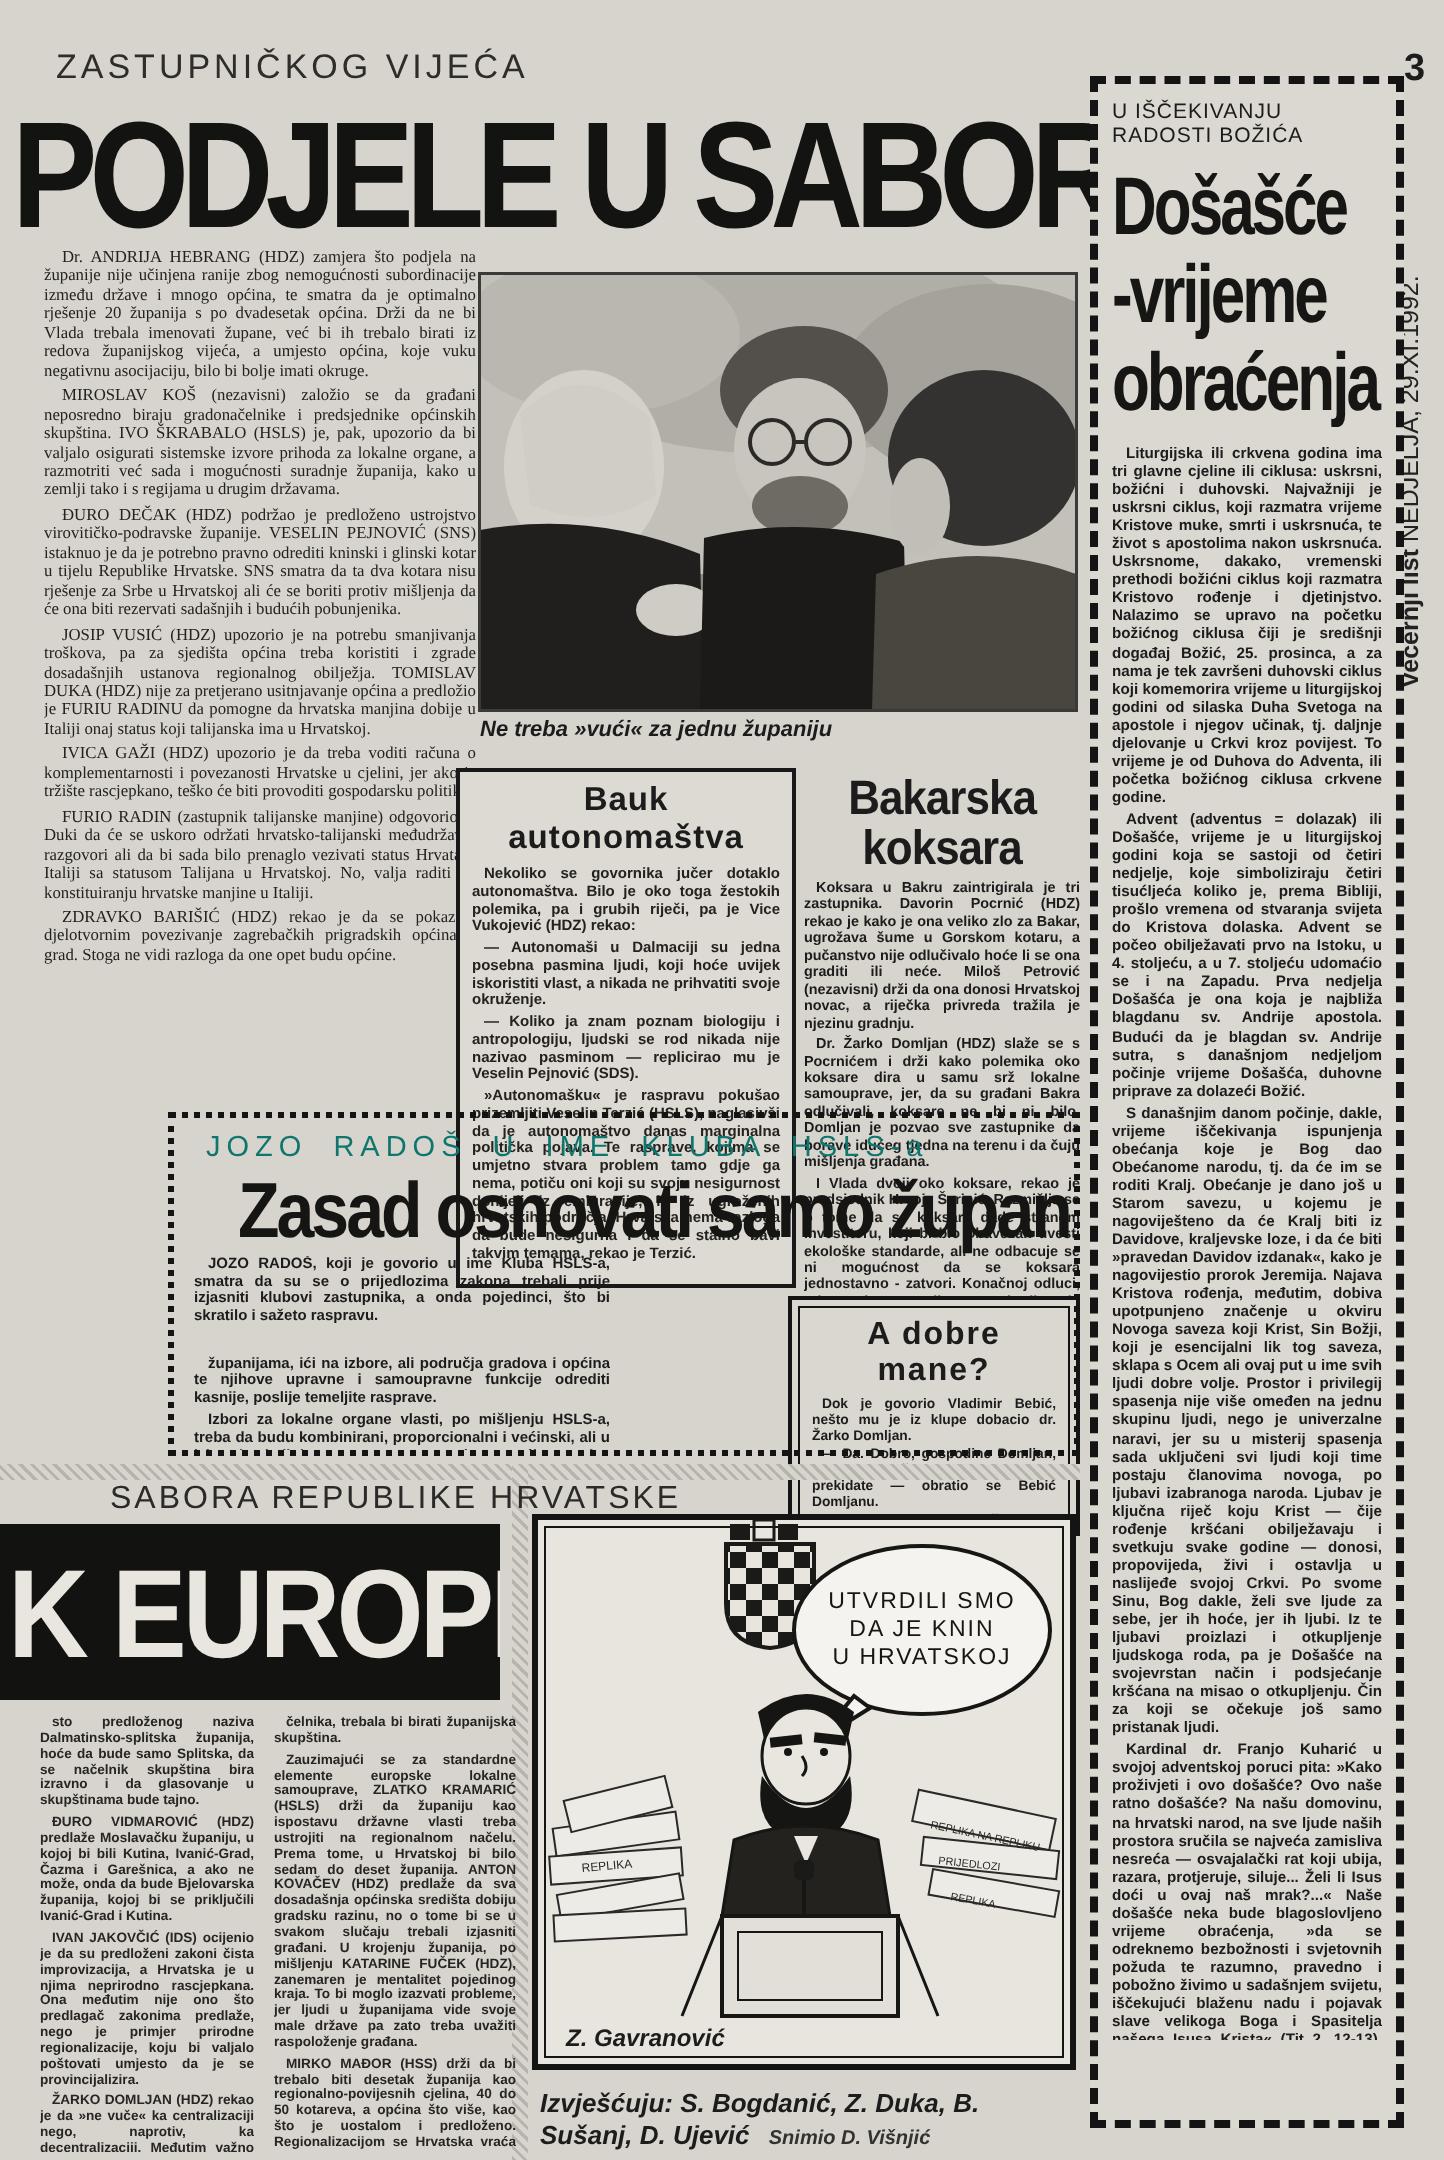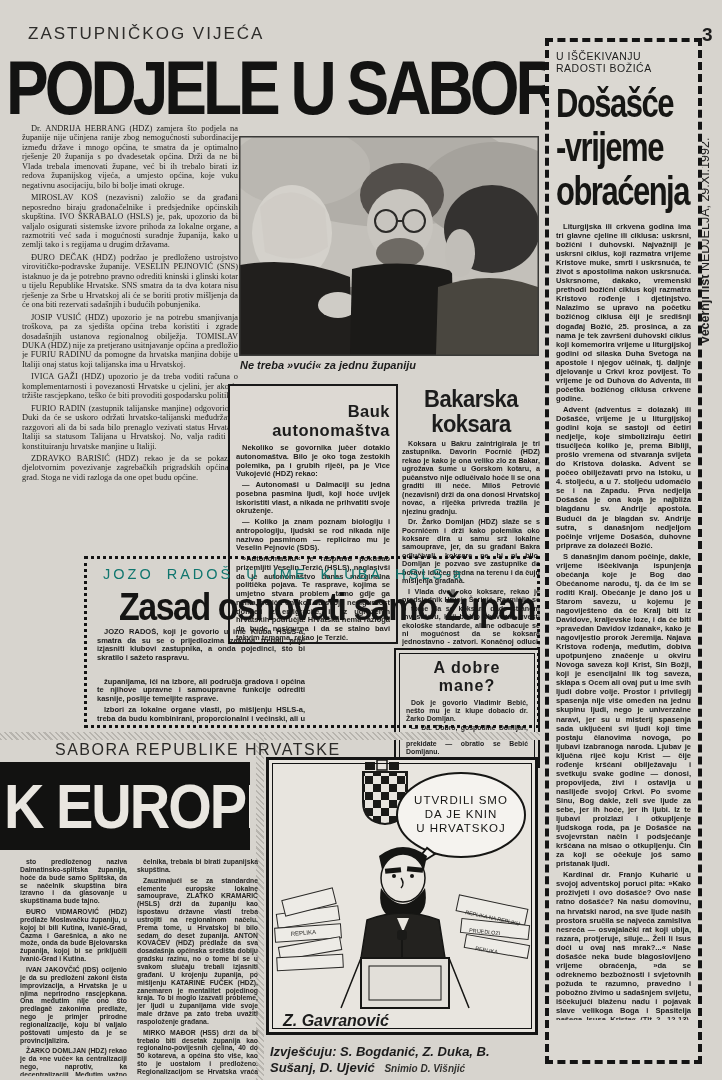--- a/index.html
+++ b/index.html
@@ -26,21 +26,21 @@
   .masthead b{font-weight:bold;}
   
   .article-col{left:22px;top:124px;width:216px;height:430px;font-family:"Liberation Serif",serif;
                font-size:8.4px;line-height:9.45px;text-align:justify;overflow:hidden;color:#23221f;}
   .article-col p{margin:0 0 3px;text-indent:9px;}
   .photo{left:239px;top:136px;width:298px;height:218px;border:1px solid #3a3a38;background:#c7c4be;overflow:hidden;}
   .caption{left:240px;top:359px;font-size:11px;font-weight:bold;font-style:italic;}
   
   .bauk-box{left:228px;top:384px;width:170px;height:260px;border:2px solid #191919;background:#ddd9d3;
             padding:4px 6px;box-sizing:border-box;overflow:hidden;}
-  .bauk-title{font-size:16.5px;font-weight:bold;text-align:right;letter-spacing:.5px;margin:12px 0 4px;}
+  .bauk-title{font-size:16.5px;font-weight:bold;text-align:center;letter-spacing:.5px;margin:1px 0 4px;}
   .bauk-body{font-size:7.5px;line-height:8.75px;text-align:justify;font-weight:bold;color:#23221f;}
   .bauk-body p{margin:0 0 2px;text-indent:6px;}
   
   .koksara-col{left:402px;top:386px;width:138px;height:262px;overflow:hidden;}
   .koksara-title{font-size:22px;font-weight:bold;text-align:center;line-height:23px;letter-spacing:-.5px;
                  transform:scaleY(1.1);transform-origin:center top;margin-bottom:8px;}
   .koksara-body{font-size:7.2px;font-weight:bold;line-height:8.45px;text-align:justify;}
   .koksara-body p{margin:0 0 2px;text-indent:6px;}
   
   .mane-box{left:394px;top:648px;width:146px;height:120px;border:2px solid #141414;outline:1px solid #141414;
@@ -70,21 +70,21 @@
   .europi-col p{margin:0 0 3px;text-indent:6px;}
   
   .hatch{background:repeating-linear-gradient(45deg,#b7b4ae 0 1.5px,#d7d4ce 1.5px 4px);}
   .hatch-h{left:0;top:732px;width:540px;height:8px;}
   .hatch-v{left:256px;top:732px;width:8px;height:348px;}
   .scan-mark{left:0;top:578px;width:6px;height:30px;background:#18181
 7;}
   
   .cartoon-box{left:266px;top:757px;width:272px;height:278px;background:#e8e5df;border:3px solid #141414;
                box-shadow:inset 0 0 0 3px #e8e5df, inset 0 0 0 4px #141414;box-sizing:border-box;overflow:hidden;}
-  .cartoon-sig{left:14px;top:252px;font-size:16px;font-weight:bold;font-style:italic;position:absolute;}
+  .cartoon-sig{left:14px;top:252px;font-size:12px;font-weight:bold;font-style:italic;position:absolute;}
   
   .credits{left:270px;top:1044px;width:268px;font-size:13px;font-weight:bold;font-style:italic;line-height:16px;}
   .credits .photog{font-size:10px;font-weight:bold;font-style:italic;color:#33322f;margin-left:6px;}
 </style>
 </head>
 <body>
 
 <div class="page">
 
   <div class="abs kicker-top">ZASTUPNIČKOG VIJEĆA</div>

